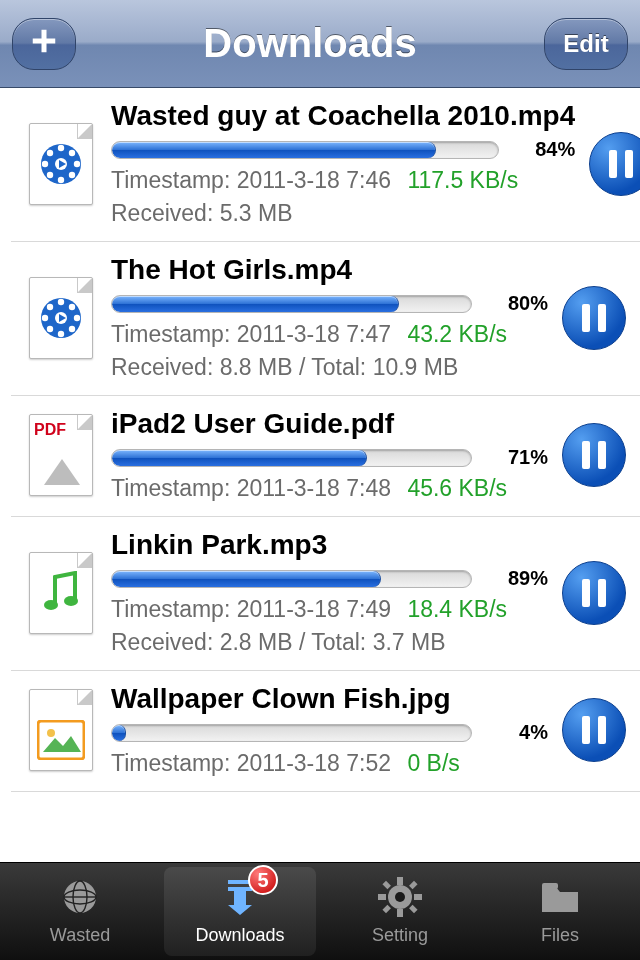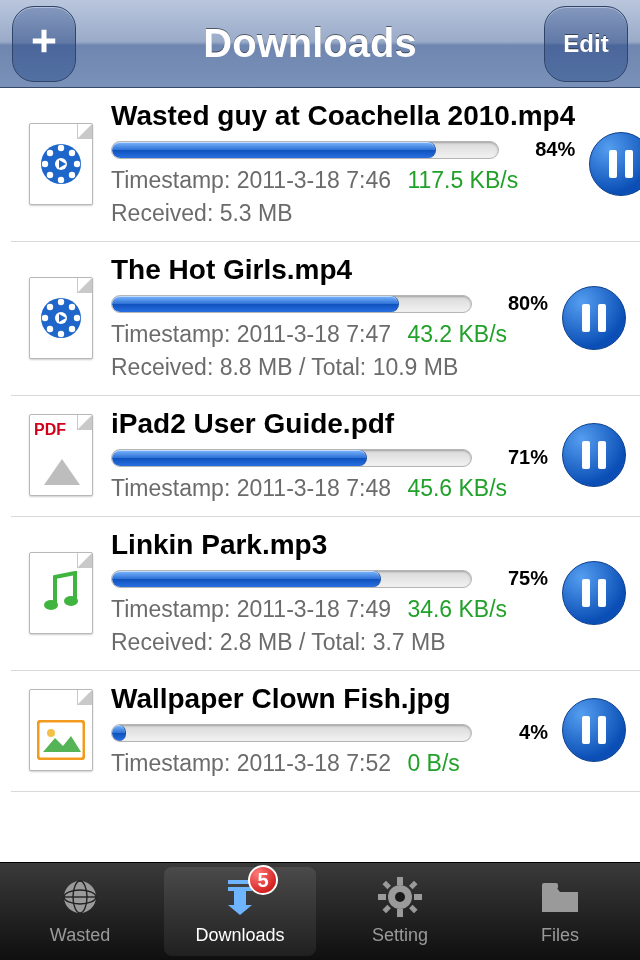--- a/index.html
+++ b/index.html
@@ -17,21 +17,21 @@
     height: 88px;
     background: linear-gradient(#b9c6dd, #9aabc9 48%, #6f87b0 52%, #7a91b9);
     border-bottom: 1px solid #374a68;
     display: flex;
     align-items: center;
     justify-content: space-between;
     padding: 0 12px;
   }
   .nav-btn {
     min-width: 64px;
-    height: 76px;
+    height: 52px;
     border-radius: 22px;
     background: linear-gradient(#8498be, #6179a6 48%, #4b669b 52%, #5270a2);
     border: 1px solid #304469;
     box-shadow: inset 0 1px 0 rgba(255,255,255,.4);
     color: #fff;
     font-size: 24px;
     font-weight: bold;
     text-shadow: 0 -1px 0 rgba(0,0,0,.5);
     display: flex;
     align-items: center;
@@ -326,25 +326,25 @@
       <ellipse cx="30" cy="30" rx="7" ry="5" fill="#3fb53f"></ellipse>
     </svg>
   </div>
       </div>
     <div class="info">
       <div class="filename">Linkin Park.mp3</div>
       <div class="prog-line">
         <div class="progress-track">
           <div class="progress-fill" style="width:75%"></div>
         </div>
-        <div class="percent">75%</div>
+        <div class="percent">89%</div>
       </div>
       <div class="meta">
         Timestamp: 2011-3-18 7:49
-        <span class="speed">34.6 KB/s</span>
+        <span class="speed">18.4 KB/s</span>
       </div>
       <div class="meta">Received: 2.8 MB / Total: 3.7 MB</div>
     </div>
     <div class="pause-btn">
       <span class="bars">
           <span></span>
           <span></span>
         </span>
     </div>
     </div>

